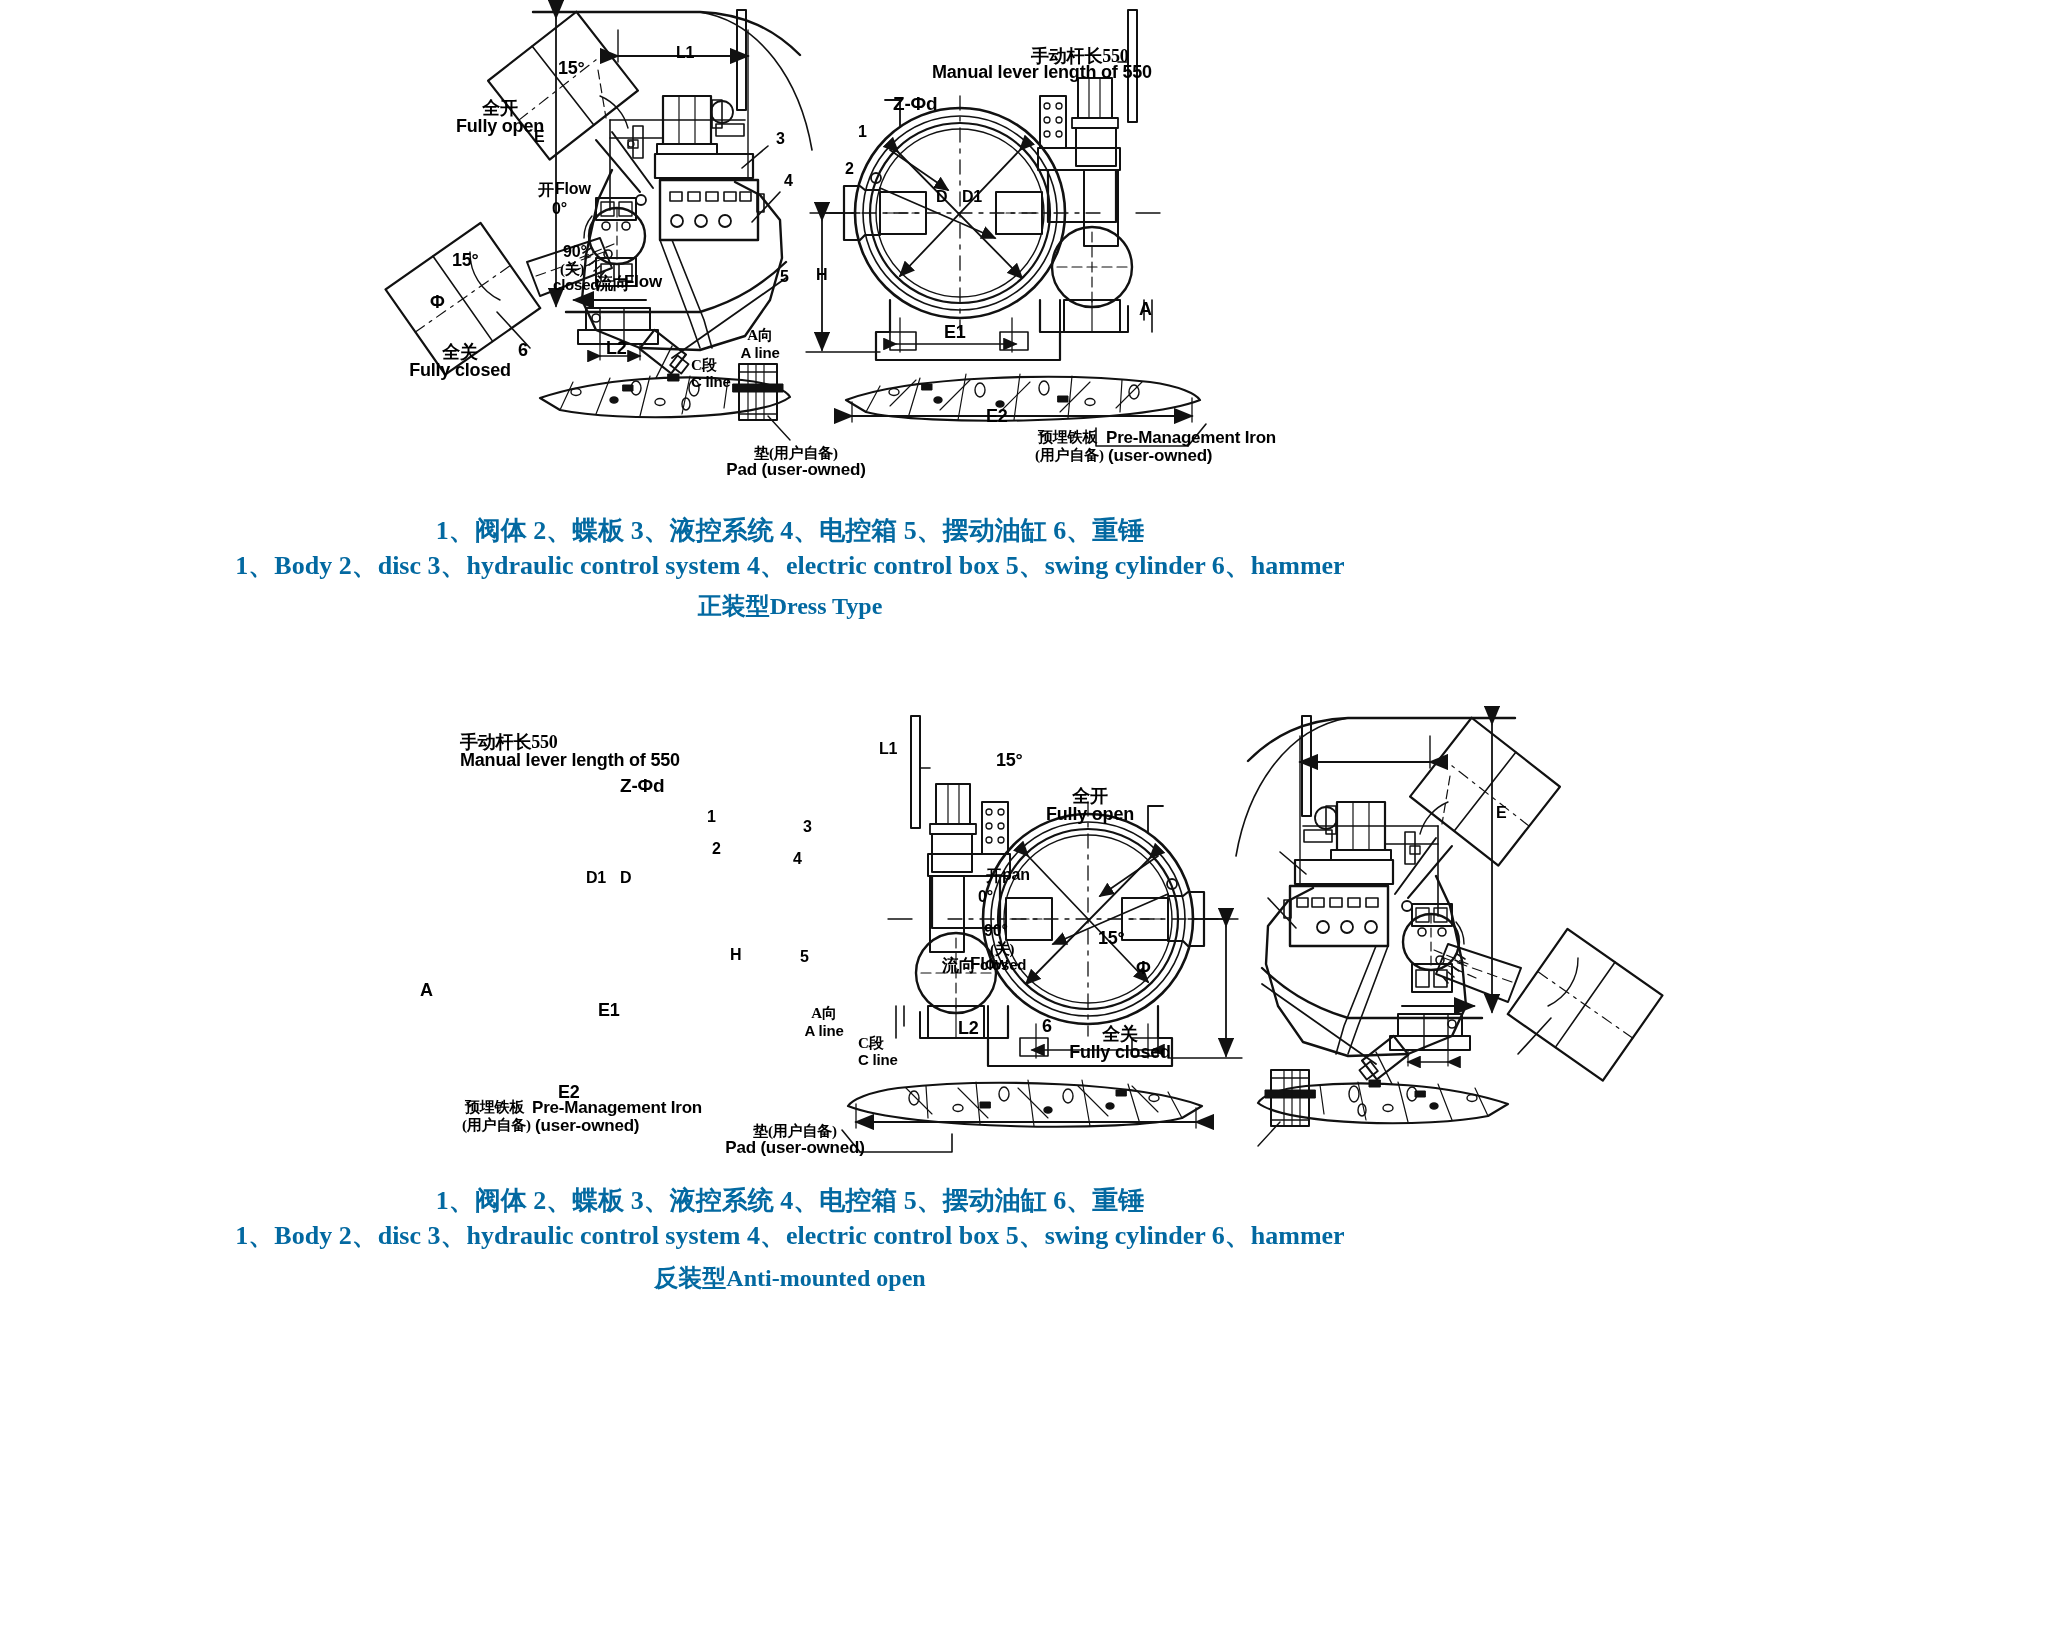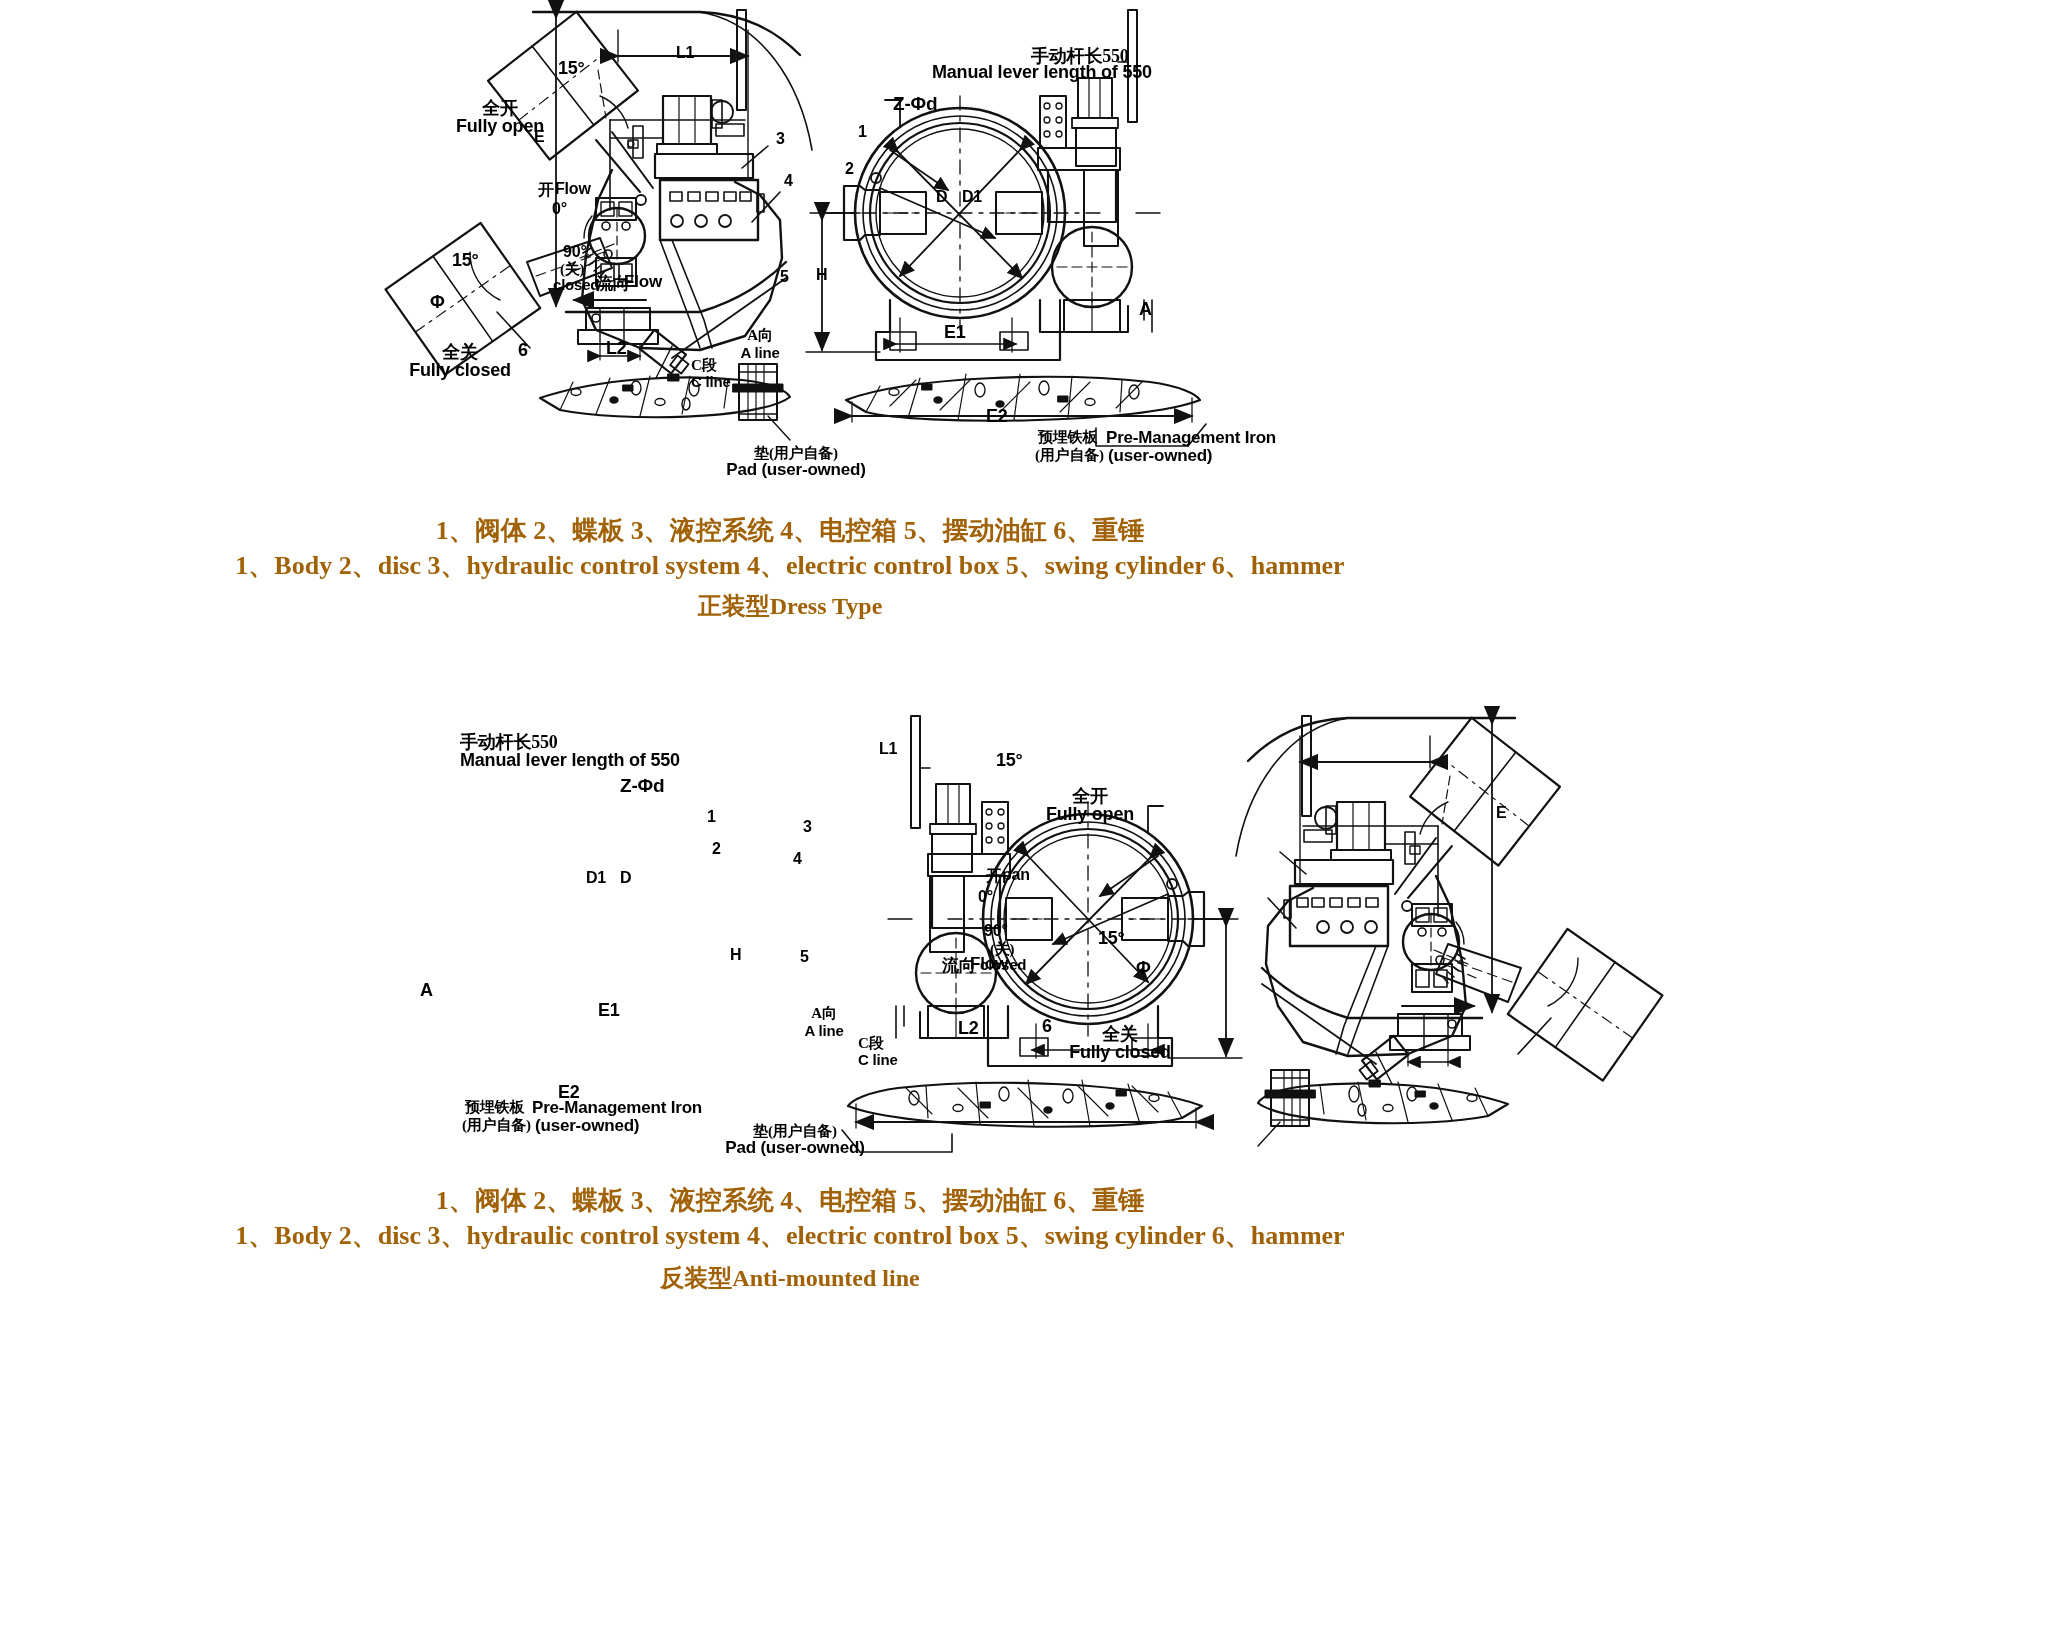--- a/index.html
+++ b/index.html
@@ -2,21 +2,21 @@
 <html><head>
 <meta charset="utf-8">
 <style>
   html,body{margin:0;padding:0;background:#ffffff;}
   body{width:2048px;height:1644px;position:relative;overflow:hidden;
        font-family:"Liberation Sans","DejaVu Sans",sans-serif;color:#111;}
   .stage{position:absolute;left:0;top:0;width:2048px;height:1644px;}
   svg.draw{position:absolute;left:0;top:0;width:2048px;height:1644px;}
   .lbl{position:absolute;white-space:nowrap;font-weight:700;color:#000;
        font-family:"Liberation Sans","DejaVu Sans",sans-serif;letter-spacing:-0.2px;}
-  .cap{position:absolute;white-space:nowrap;text-align:center;font-weight:700;color:#a16207;
+  .cap{position:absolute;white-space:nowrap;text-align:center;font-weight:700;color:#0369a1;
        font-family:"Liberation Serif","DejaVu Serif",serif;}
   .cn{font-family:Liberation Serif, serif;} .t15{font-size:15px;}
   .t16{font-size:16px;} .t17{font-size:17px;} .t18{font-size:18px;}
   .t20{font-size:16px;}
   .t26{font-size:26px;} .t28{font-size:24px;}
   .ctr{transform:translateX(-50%);}
 </style>
 </head>
 <body>
 
@@ -559,16 +559,16 @@
   <div class="lbl t18" style="left:558px;top:1082px;">E2</div>
   <div class="lbl t18" style="left:420px;top:980px;">A</div>
 
   <div class="lbl cn t15" style="left:465px;top:1098px;">预埋铁板</div>
   <div class="lbl cn t15" style="left:462px;top:1116px;">(用户自备)</div>
   <div class="lbl t17" style="left:532px;top:1098px;">Pre-Management Iron</div>
   <div class="lbl t17" style="left:535px;top:1116px;">(user-owned)</div>
 
   <div class="cap cn t26 ctr" style="left:790px;top:1183px;">1、阀体 2、蝶板 3、液控系统 4、电控箱 5、摆动油缸 6、重锤</div>
   <div class="cap t26 ctr" style="left:790px;top:1218px;">1、Body  2、disc  3、hydraulic control system  4、electric control box  5、swing cylinder  6、hammer</div>
-  <div class="cap t28 ctr" style="left:790px;top:1262px;">反装型Anti-mounted line</div>
+  <div class="cap t28 ctr" style="left:790px;top:1262px;">反装型Anti-mounted open</div>
 </div>
 
 </div>
 
 </body></html>

